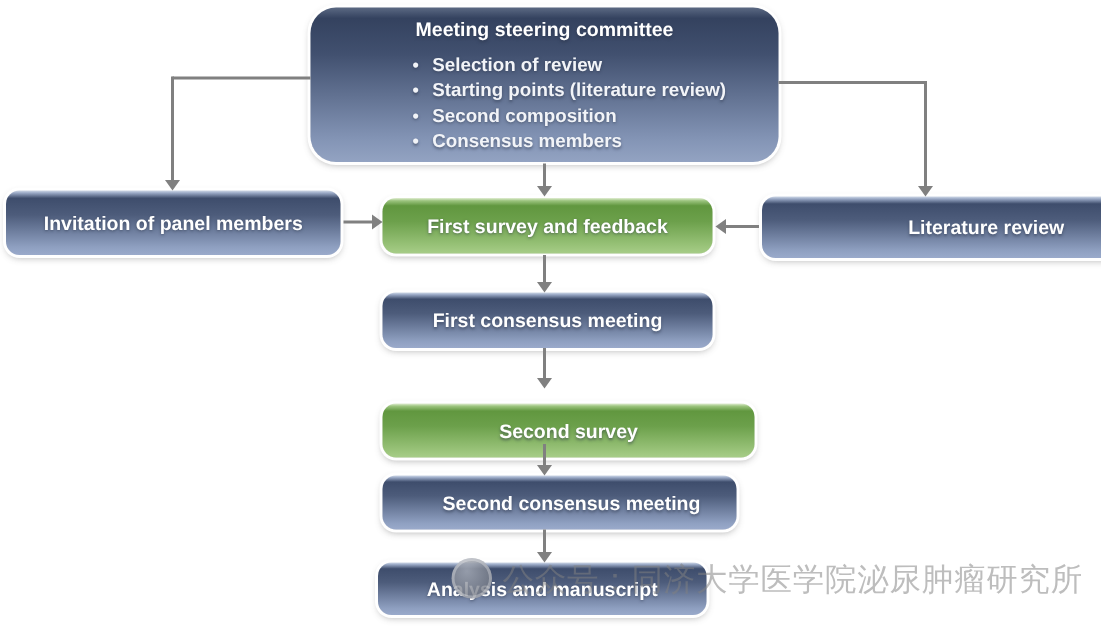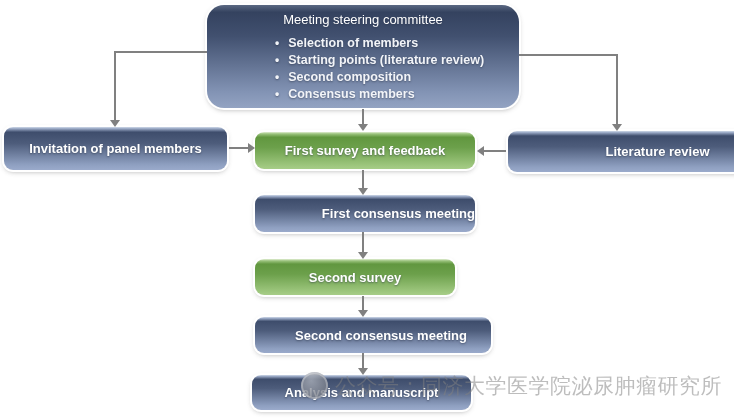--- a/index.html
+++ b/index.html
@@ -21,21 +21,21 @@
   .box-green{
     background:linear-gradient(180deg,#e2eed4 0%,#9cc47e 5%,#61973f 14%,#6ca04b 42%,#9dc67d 90%,#a7cd88 100%);
   }
   .box-dark{
     background:linear-gradient(180deg,#5b6983 0%,#34425f 7%,#41506f 30%,#8394b5 85%,#93a3c2 100%);
   }
   .topbox{
     left:207px;top:5px;width:312px;height:103px;border-radius:17px;
     display:block;padding-top:7px;box-sizing:border-box;
   }
-  .topbox-title{text-align:center;font-size:13px;font-weight:normal;color:#ffffff;}
+  .topbox-title{text-align:center;font-size:13px;font-weight:bold;color:#ffffff;}
   .topbox ul{margin:8px 0 0 0;padding:0 0 0 68px;list-style:none;text-align:left;}
   .topbox li{display:flex;gap:9px;font-size:12.5px;font-weight:bold;color:#f2f4f8;line-height:17px;}
   .bdot{font-size:12px;}
   
   .varrow{position:absolute;width:12px;display:flex;flex-direction:column;align-items:center;}
   .vline{width:2px;flex:1;background:#808080;}
   .vhead{width:0;height:0;border-left:5px solid transparent;border-right:5px solid transparent;border-top:7px solid #808080;}
   .hline{position:absolute;height:2px;background:#808080;}
   .harrow{position:absolute;height:12px;display:flex;align-items:center;}
   .hline2{height:2px;flex:1;background:#808080;}
@@ -56,21 +56,21 @@
 </head>
 <body>
 
 <div class="stage">
 
   <div class="fbox box-dark topbox">
     <div class="topbox-title">Meeting steering committee</div>
     <ul>
       <li>
         <span class="bdot">•</span>
-        <span>Selection of members</span>
+        <span>Selection of review</span>
       </li>
       <li>
         <span class="bdot">•</span>
         <span>Starting points (literature review)</span>
       </li>
       <li>
         <span class="bdot">•</span>
         <span>Second composition</span>
       </li>
       <li>
@@ -85,25 +85,25 @@
   </div>
 
   <div class="fbox box-green" style="left:255px;top:132px;width:220px;height:37px;">
     <span>First survey and feedback</span>
   </div>
 
   <div class="fbox box-blue" style="left:508px;top:131px;width:219px;height:41px;padding-left:40px;">
     <span>Literature review</span>
   </div>
 
-  <div class="fbox box-blue" style="left:255px;top:195px;width:220px;height:37px;justify-content:flex-end;">
+  <div class="fbox box-blue" style="left:255px;top:195px;width:220px;height:37px;">
     <span>First consensus meeting</span>
   </div>
 
-  <div class="fbox box-green" style="left:255px;top:259px;width:200px;height:36px;">
+  <div class="fbox box-green" style="left:255px;top:269px;width:248px;height:36px;">
     <span>Second survey</span>
   </div>
 
   <div class="fbox box-blue" style="left:255px;top:317px;width:220px;height:36px;padding-left:16px;">
     <span>Second consensus meeting</span>
   </div>
 
   <div class="fbox box-blue" style="left:252px;top:375px;width:219px;height:35px;">
     <span>Analysis and manuscript</span>
   </div>

